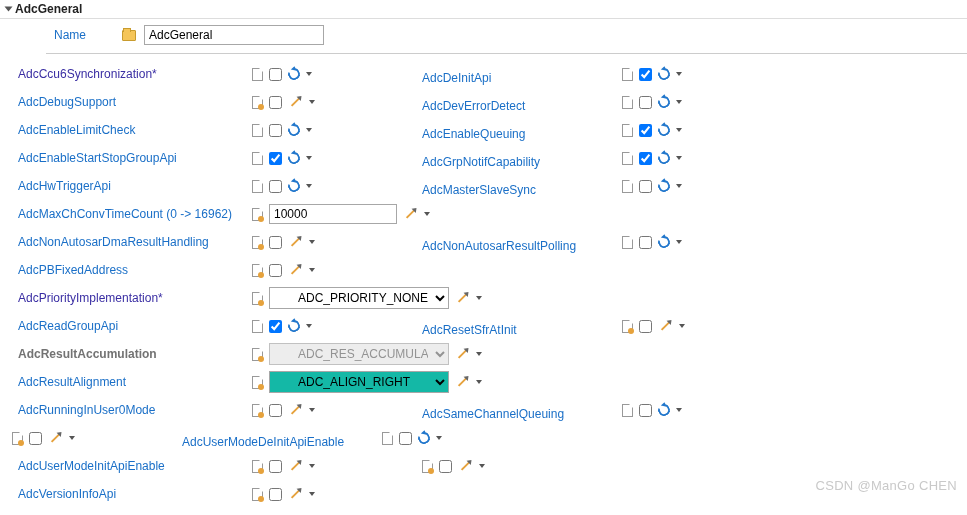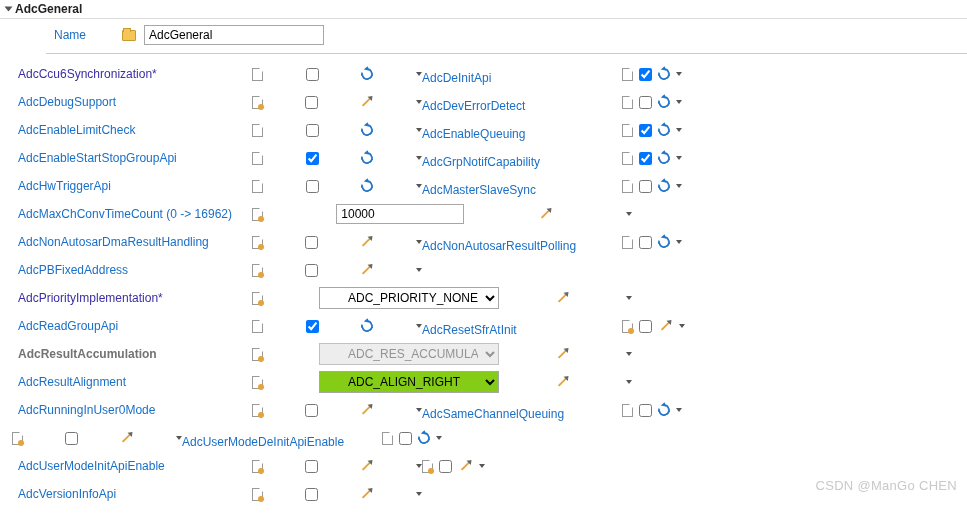--- a/index.html
+++ b/index.html
@@ -75,21 +75,20 @@
     cursor: pointer;
     white-space: nowrap;
   }
   .label.modified { color: #3a2ea3; font-weight: 500; }
   .label.disabled { color: #737373; font-weight: bold; }
   .controls {
     display: flex;
     align-items: center;
     gap: 6px;
     width: 170px;
-    justify-content: space-between;
   }
   .controls.wide { width: 380px; }
   .label2 {
     color: #1a6fc7;
     width: 200px;
     cursor: pointer;
     white-space: nowrap;
     margin-top: 8px;
   }
   .controls2 {
@@ -161,21 +160,21 @@
   .dd-caret {
     width: 0; height: 0;
     border-left: 3px solid transparent;
     border-right: 3px solid transparent;
     border-top: 4px solid #555;
     flex-shrink: 0;
   }
   .value-input { width: 128px; }
   .value-select { width: 180px; padding-left: 24px; }
   .value-select.disabled { background: #e6e6e6; color: #666; }
-  .value-select.highlight { background: #84cc16; }
+  .value-select.highlight { background: #14b8a6; }
   .watermark {
     position: absolute;
     bottom: 22px; right: 10px;
     color: #c9c9c9;
     font-size: 13px;
     font-family: sans-serif;
     letter-spacing: 0.3px;
   }
 </style>
 </head>

